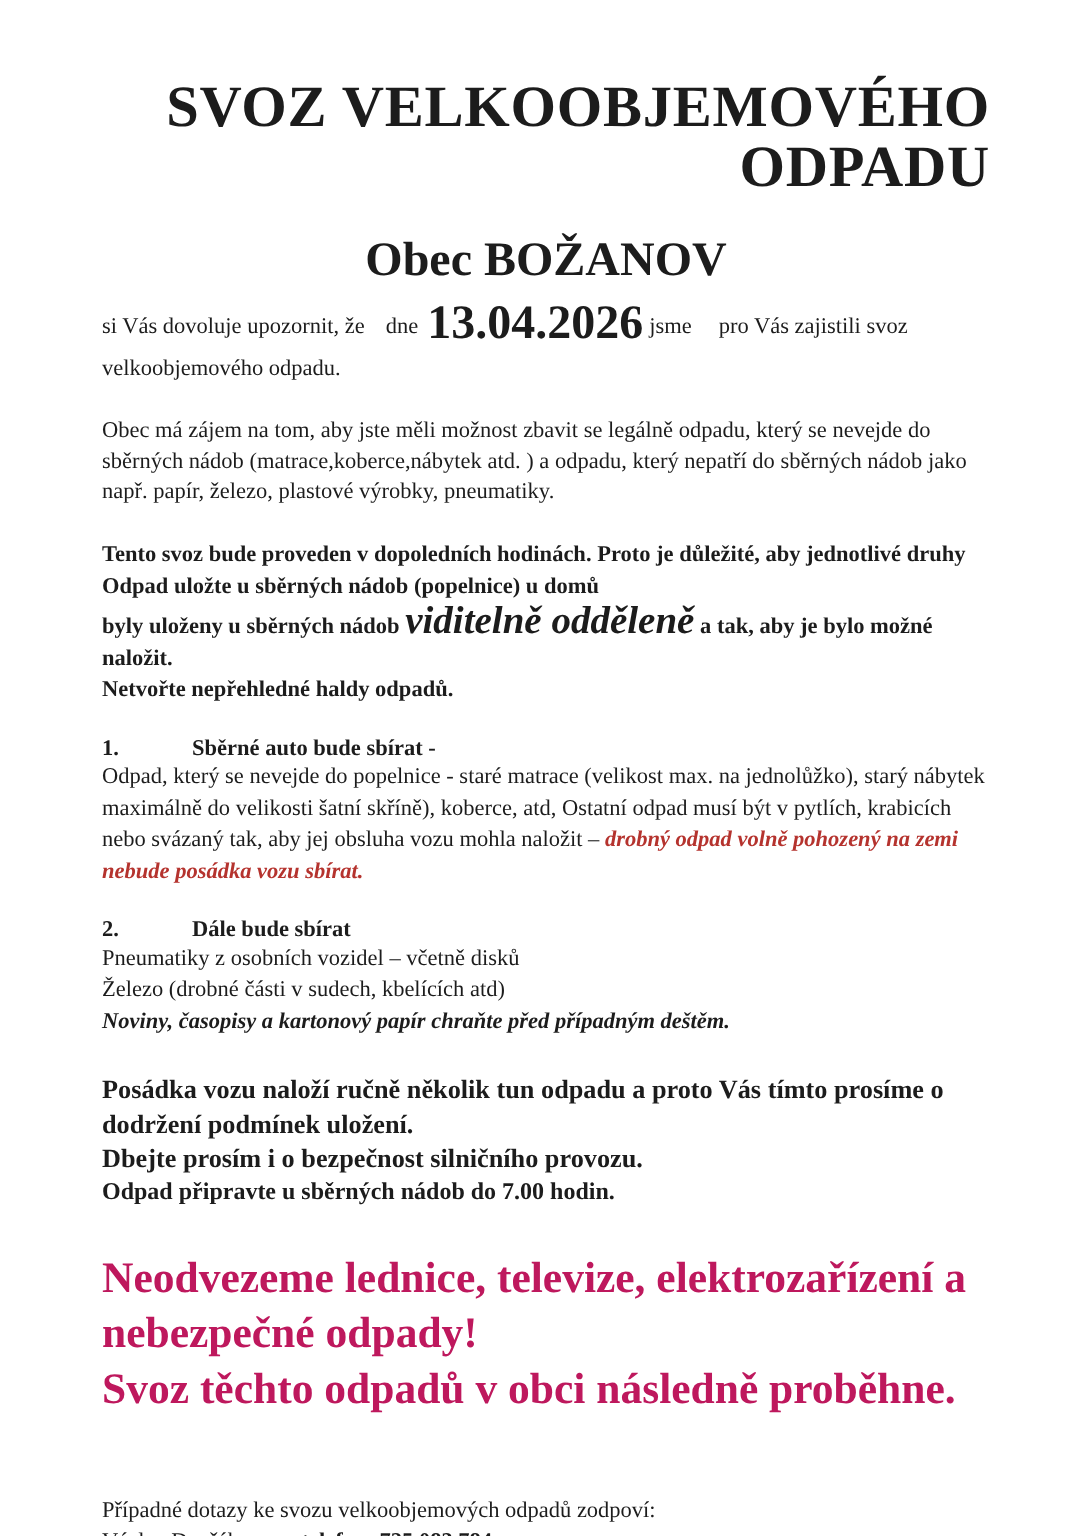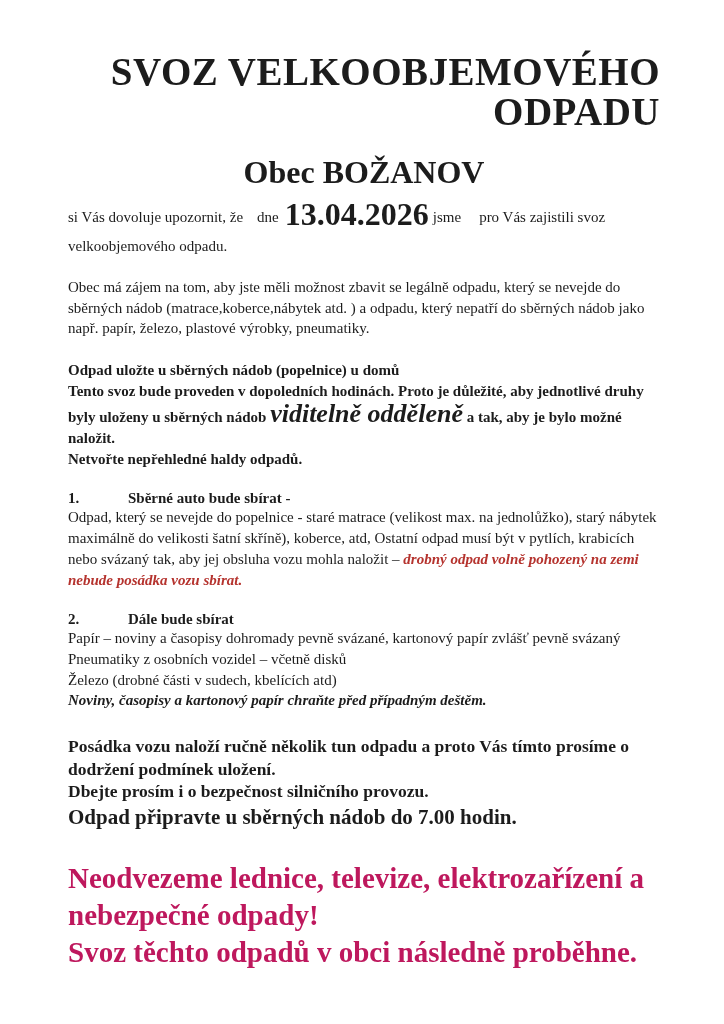--- a/index.html
+++ b/index.html
@@ -82,21 +82,21 @@
     line-height: 1.3;
     margin: 24px 0 0 0;
   }
   .safety-note {
     font-size: 17.5px;
     font-weight: bold;
     line-height: 1.3;
     margin: 0;
   }
   .prepare-note {
-    font-size: 21px;
+    font-size: 16px;
     font-weight: bold;
     margin: 2px 0 0 0;
   }
   .red-notice {
     color: #be185d;
     font-size: 29px;
     font-weight: bold;
     line-height: 1.28;
     margin: 30px 0 0 0;
   }
@@ -116,32 +116,31 @@
   <h1 class="doc-title">SVOZ VELKOOBJEMOVÉHO ODPADU</h1>
 
   <h2 class="municipality">Obec BOŽANOV</h2>
 
   <p class="date-line"><span>si Vás dovoluje upozornit, že</span><span class="gap-sm"></span><span>dne</span><span class="big-date">13.04.2026</span><span>jsme</span><span class="gap-md"></span><span>pro Vás zajistili svoz</span></p>
   <p class="date-line">velkoobjemového odpadu.</p>
 
   <p class="body-text para-gap">Obec  má zájem na tom, aby jste měli možnost zbavit se legálně odpadu, který se nevejde do sběrných nádob (matrace,koberce,nábytek atd. ) a odpadu, který nepatří do sběrných nádob jako např. papír, železo, plastové výrobky, pneumatiky.</p>
 
   <div class="instructions">
+    <div>Tento svoz bude proveden v dopoledních hodinách.  Proto je důležité, aby jednotlivé druhy</div>
     <div>Odpad uložte u sběrných nádob (popelnice) u domů</div>
-    <div>Tento svoz bude proveden v dopoledních hodinách.  Proto je důležité, aby jednotlivé druhy</div>
     <div><span>byly uloženy u sběrných nádob </span><span class="visible-sep">viditelně odděleně</span><span> a tak, aby je bylo možné naložit.</span></div>
     <div>Netvořte nepřehledné haldy odpadů.</div>
   </div>
 
   <h3 class="section-heading"><span class="sec-num">1.</span><span>Sběrné auto bude sbírat -</span></h3>
   <p class="body-text"><span>Odpad, který se nevejde do popelnice - staré matrace (velikost max. na jednolůžko), starý nábytek maximálně do velikosti šatní skříně), koberce, atd, Ostatní odpad musí být v pytlích, krabicích nebo svázaný tak, aby jej obsluha vozu mohla naložit – </span><span class="red-warning">drobný odpad volně pohozený na zemi nebude posádka vozu sbírat.</span></p>
 
   <h3 class="section-heading"><span class="sec-num">2.</span><span>Dále bude sbírat</span></h3>
   <div class="body-text">
-    <div>Papír – noviny a časopisy dohromady pevně svázané, kartonový papír zvlášť pevně svázaný</div>
     <div>Pneumatiky z osobních vozidel – včetně disků</div>
     <div>Železo (drobné části v sudech, kbelících atd)</div>
     <div class="bold" style="font-style: italic;">Noviny, časopisy a kartonový papír chraňte před případným deštěm.</div>
   </div>
 
   <p class="crew-note">Posádka vozu naloží ručně několik tun odpadu a proto Vás tímto prosíme o dodržení podmínek uložení.</p>
   <p class="safety-note">Dbejte prosím i o bezpečnost silničního provozu.</p>
   <p class="prepare-note">Odpad připravte u sběrných nádob do 7.00 hodin.</p>
 
   <div class="red-notice">

